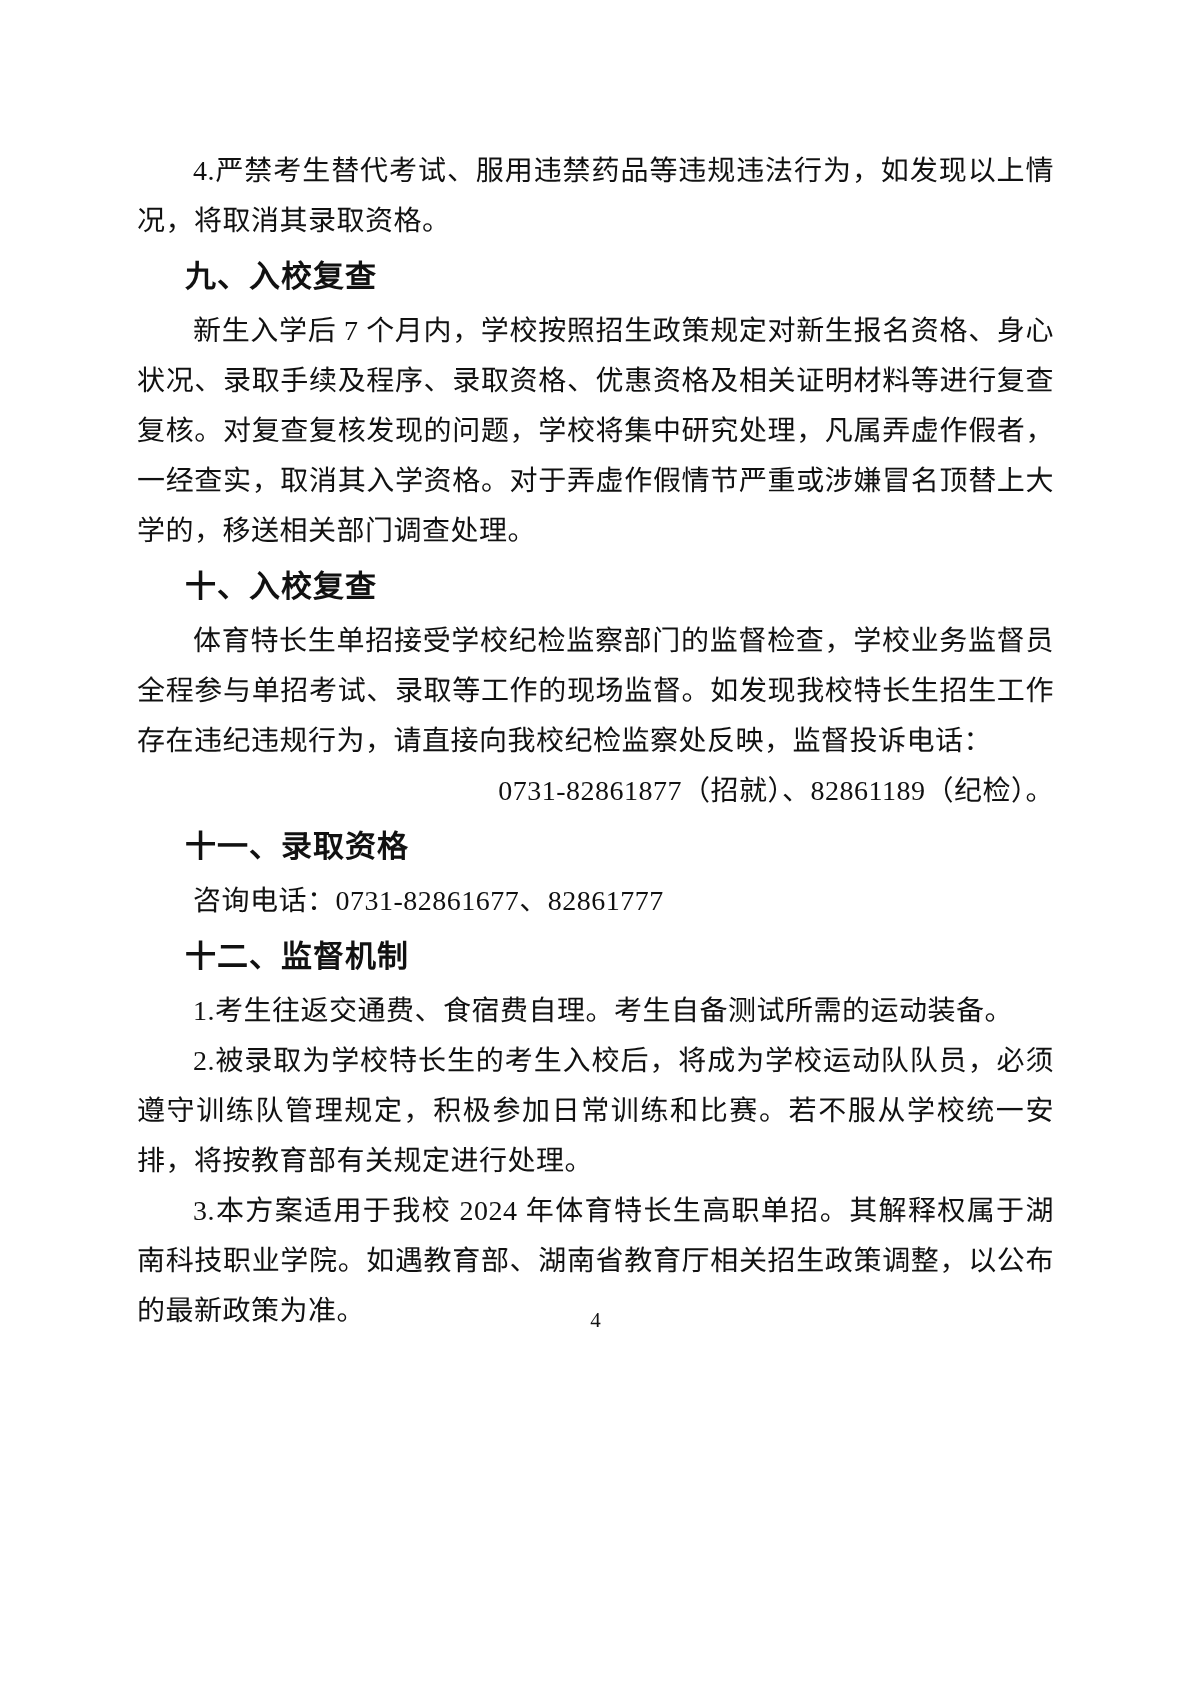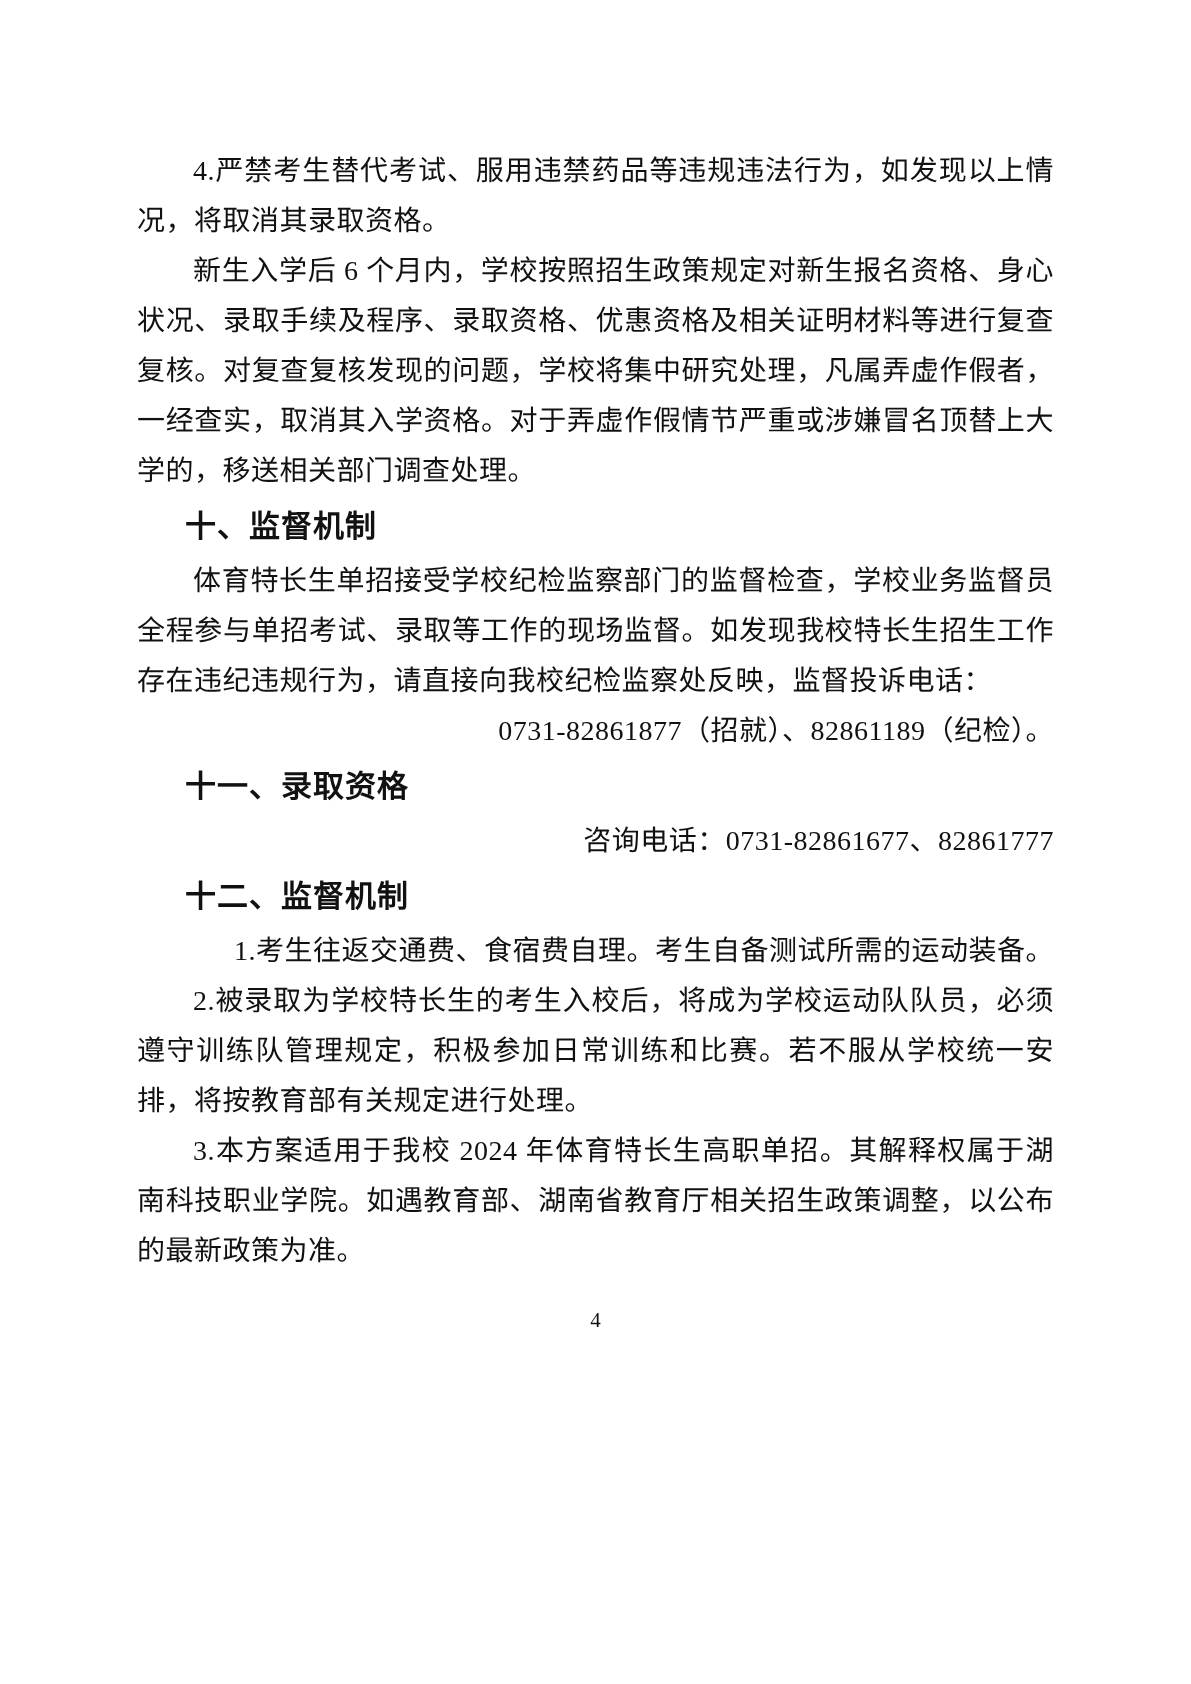--- a/index.html
+++ b/index.html
@@ -26,21 +26,21 @@
     text-align: justify;
     text-indent: 56px;
     letter-spacing: 0.5px;
     word-break: break-all;
   }
   .para.no-indent {
     text-indent: 0;
     text-align: right;
   }
   .para.single-line {
-    text-align: right;
+    text-align: left;
   }
   .heading {
     margin: 6px 0 4px 0;
     font-size: 31px;
     line-height: 50px;
     font-weight: 700;
     text-indent: 48px;
     letter-spacing: 1px;
   }
   .page-number {
@@ -54,24 +54,25 @@
     color: #111111;
   }
 </style>
 </head>
 <body>
 
 <div class="page">
 
   <p class="para">4.严禁考生替代考试、服用违禁药品等违规违法行为，如发现以上情况，将取消其录取资格。</p>
 
+  <h2 class="heading">九、入校复查</h2>
 
-  <p class="para">新生入学后 6 个月内，学校按照招生政策规定对新生报名资格、身心状况、录取手续及程序、录取资格、优惠资格及相关证明材料等进行复查复核。对复查复核发现的问题，学校将集中研究处理，凡属弄虚作假者，一经查实，取消其入学资格。对于弄虚作假情节严重或涉嫌冒名顶替上大学的，移送相关部门调查处理。</p>
+  <p class="para">新生入学后 7 个月内，学校按照招生政策规定对新生报名资格、身心状况、录取手续及程序、录取资格、优惠资格及相关证明材料等进行复查复核。对复查复核发现的问题，学校将集中研究处理，凡属弄虚作假者，一经查实，取消其入学资格。对于弄虚作假情节严重或涉嫌冒名顶替上大学的，移送相关部门调查处理。</p>
 
-  <h2 class="heading">十、监督机制</h2>
+  <h2 class="heading">十、入校复查</h2>
 
   <p class="para">体育特长生单招接受学校纪检监察部门的监督检查，学校业务监督员全程参与单招考试、录取等工作的现场监督。如发现我校特长生招生工作存在违纪违规行为，请直接向我校纪检监察处反映，监督投诉电话：</p>
 
   <p class="para no-indent">0731-82861877（招就）、82861189（纪检）。</p>
 
   <h2 class="heading">十一、录取资格</h2>
 
 
   <p class="para single-line">咨询电话：0731-82861677、82861777</p>
 

